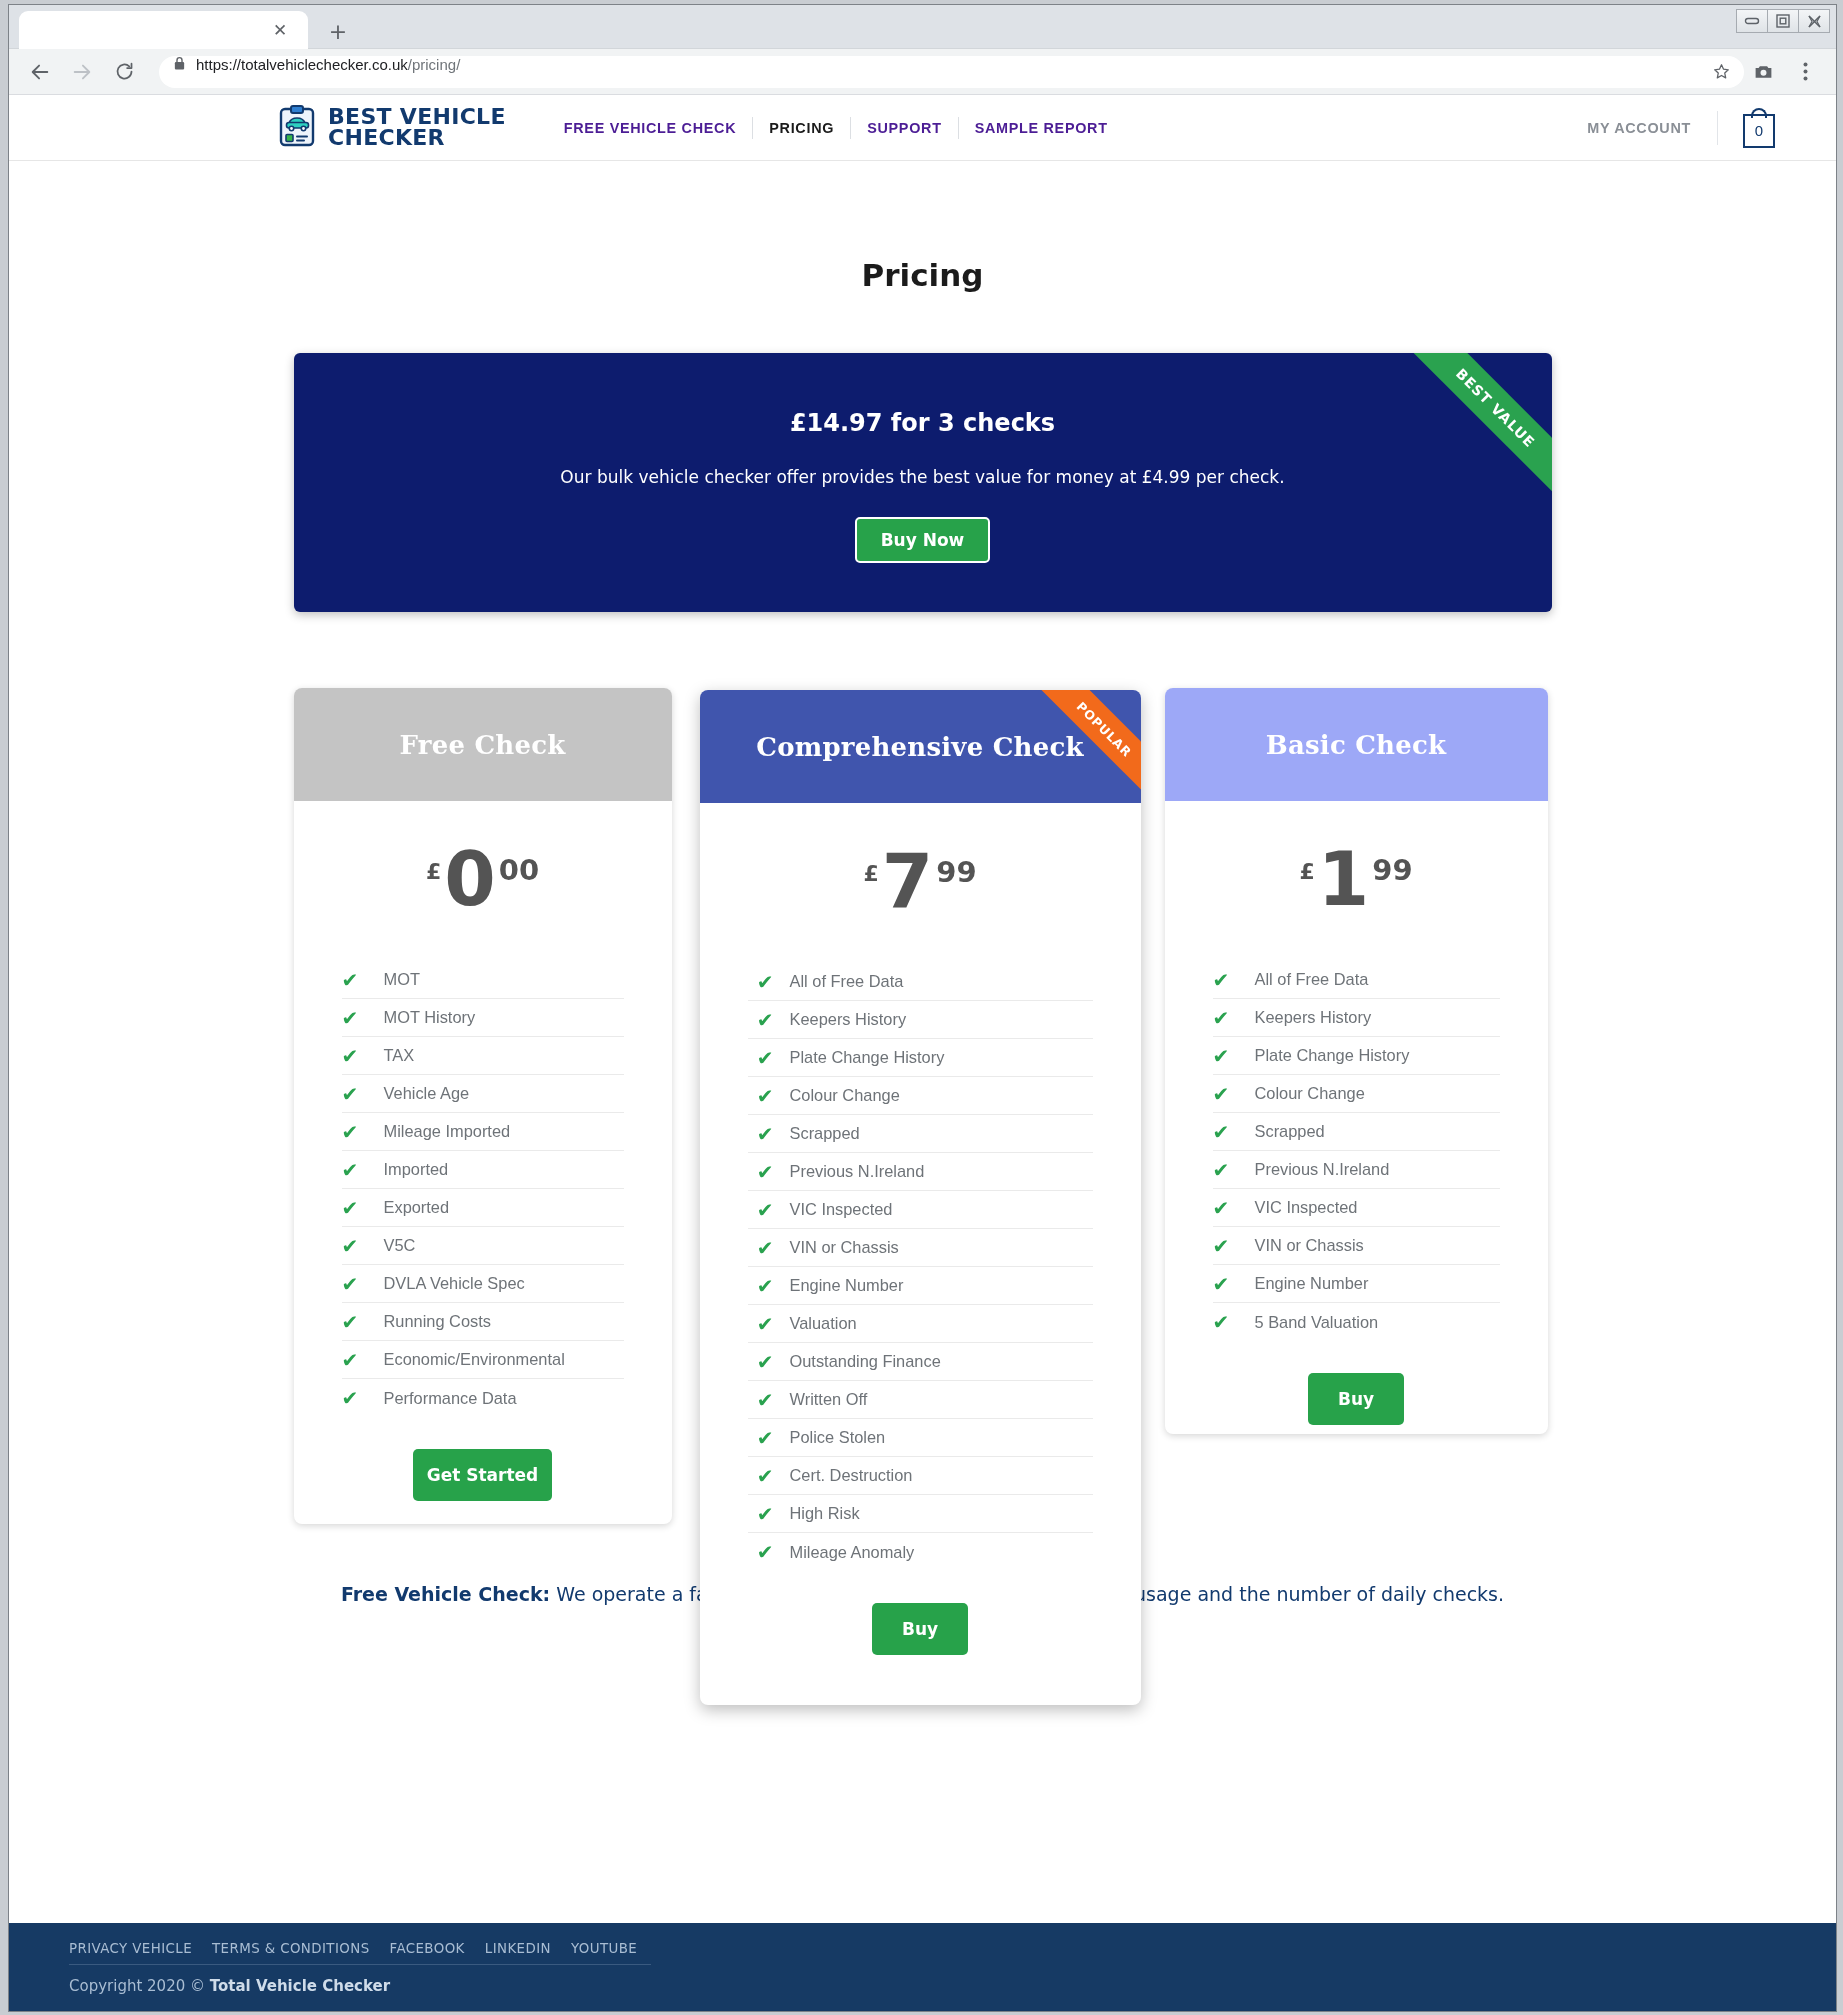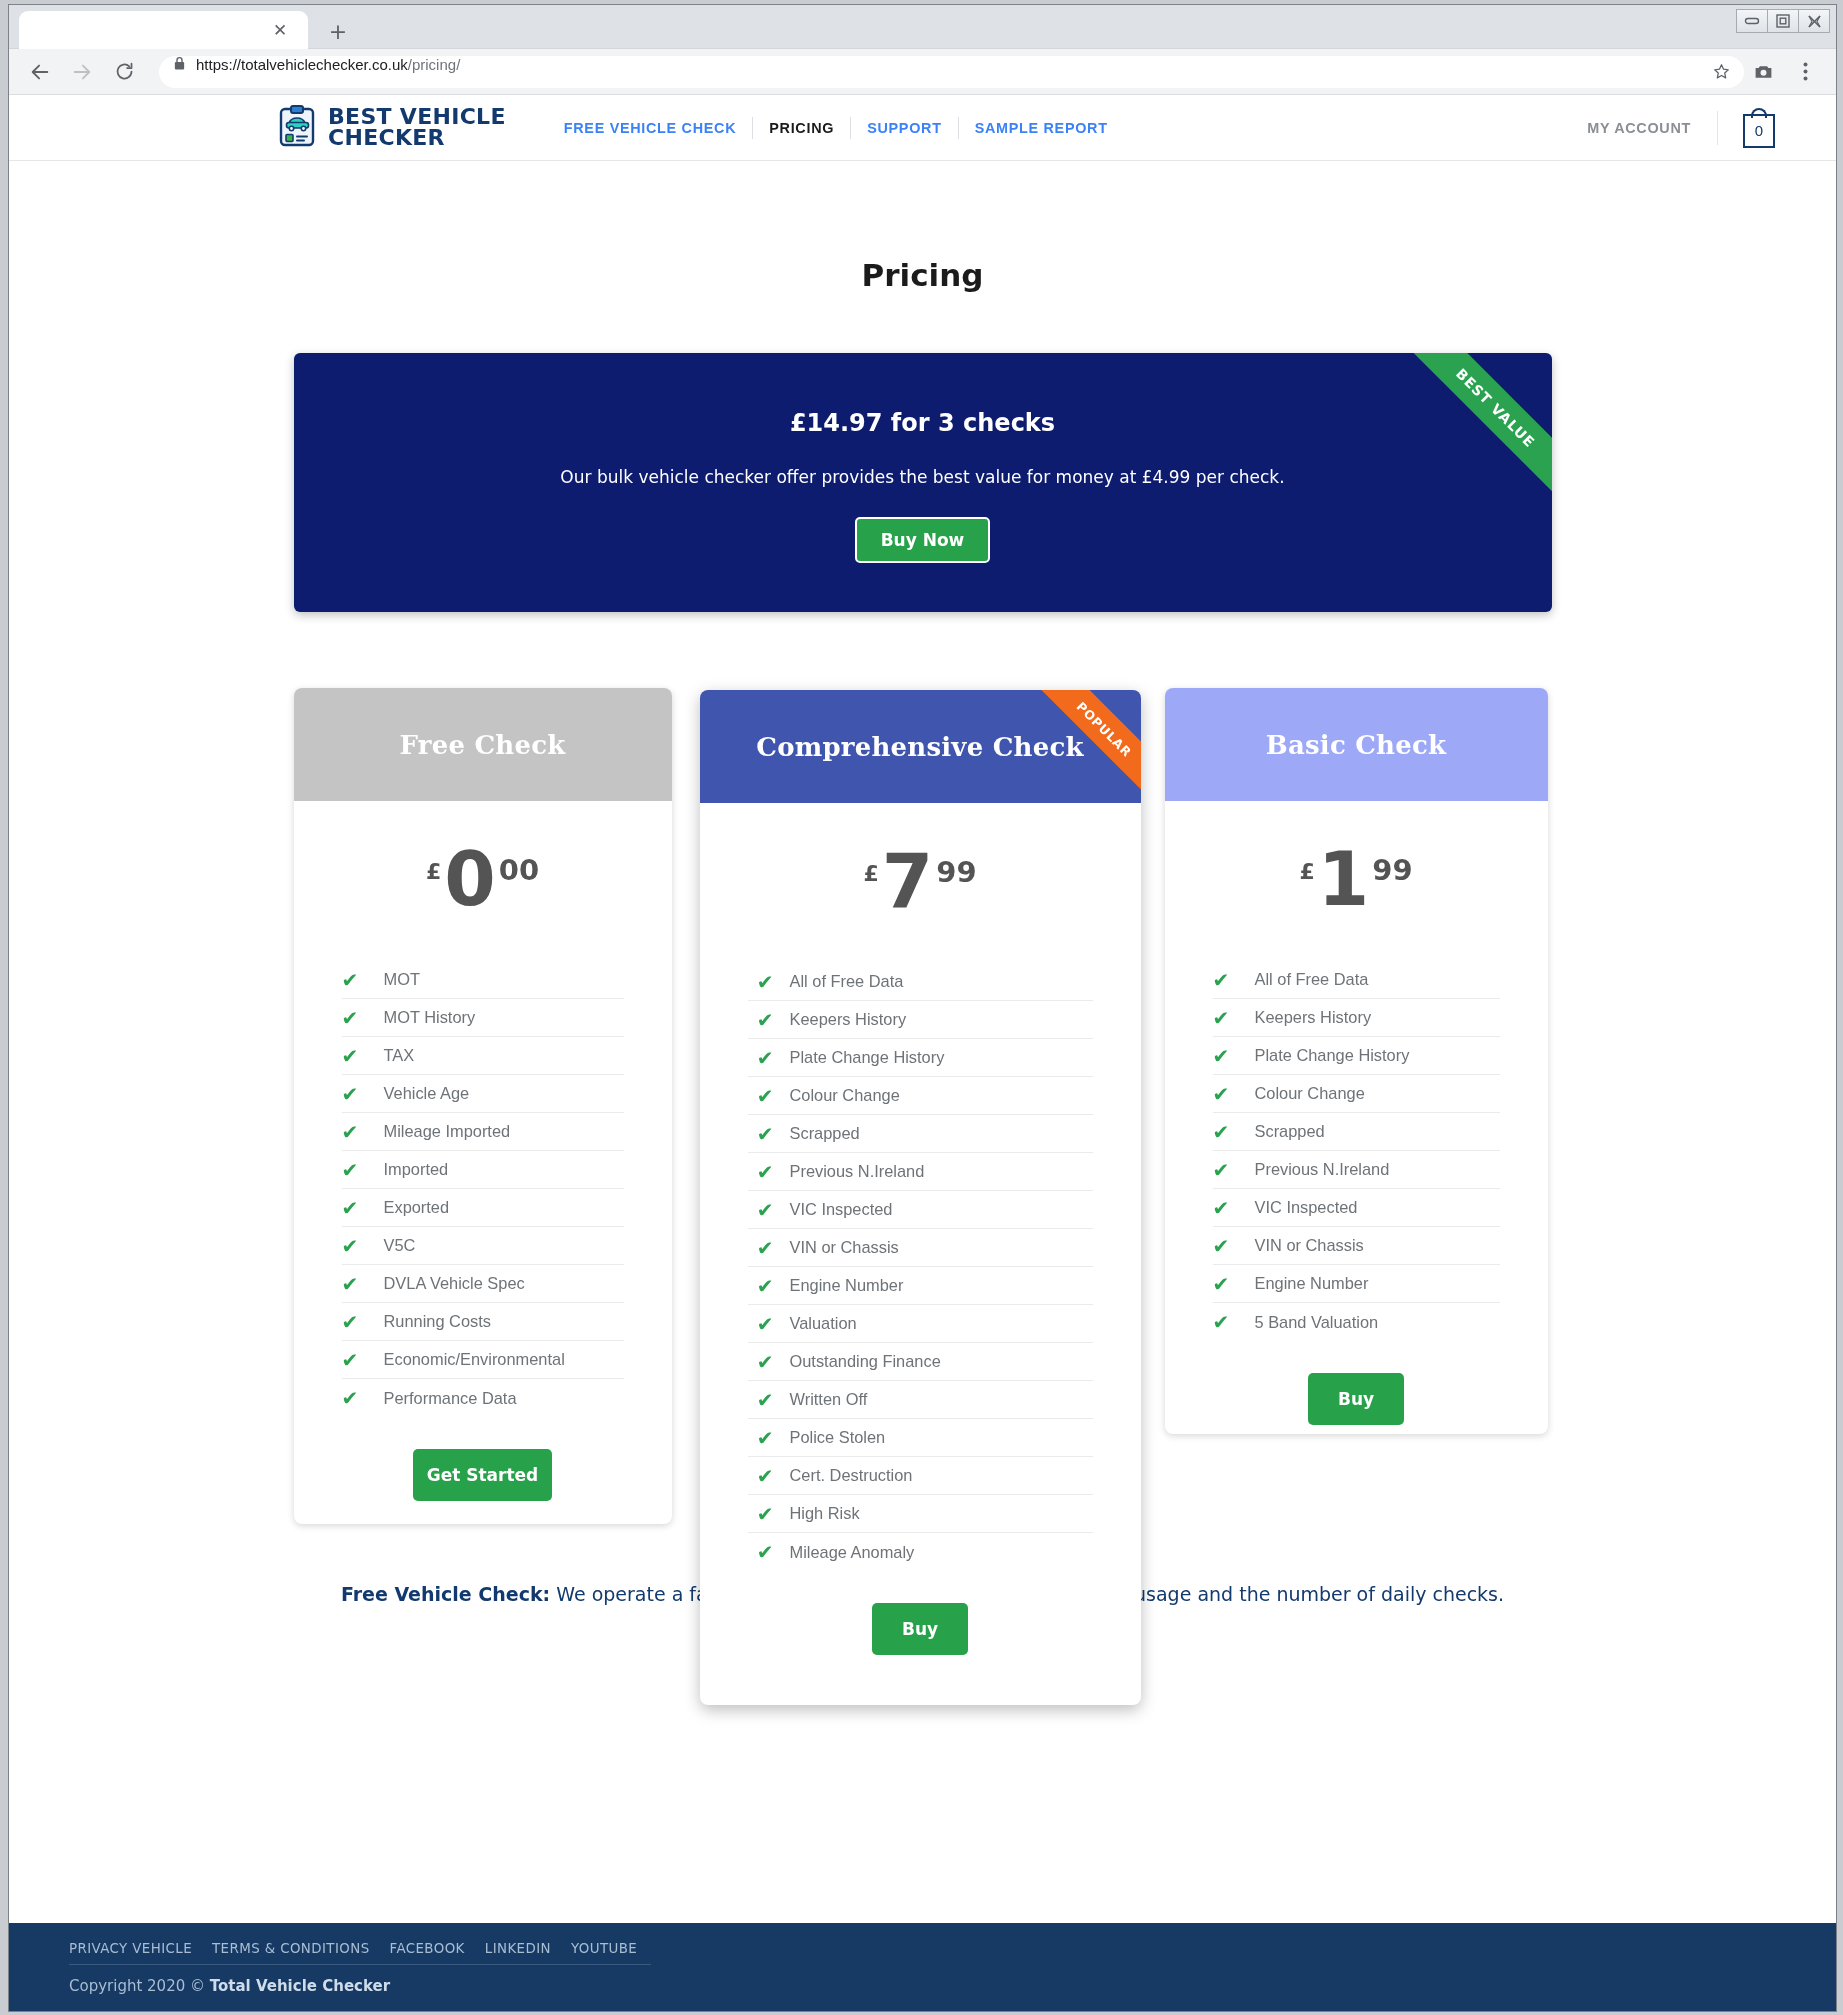--- a/index.html
+++ b/index.html
@@ -119,21 +119,21 @@
   }
   .brand { display: flex; align-items: center; gap: 10px; margin-left: 209px; }
   .brand-text {
     font-size: 22px; font-weight: bold; line-height: 0.95;
     color: #123a6e; letter-spacing: 0.3px;
     font-family: "DejaVu Sans", sans-serif;
   }
   .mainnav { display: flex; align-items: center; margin-left: 42px; }
   .navlink {
     font-size: 14.4px; font-weight: bold; letter-spacing: 0.7px;
-    color: #3b82f6; padding: 0 16px;
+    color: #4c1d95; padding: 0 16px;
     font-family: "Liberation Sans", sans-serif;
   }
   .navlink.active { color: #1b1b1b; }
   .navsep { width:1px; height:22px; background:#dcdfe3; }
   .header-right { margin-left: auto; display:flex; align-items:center; gap: 0; }
   .acct {
     font-size: 14.4px; font-weight: bold; letter-spacing:0.7px;
     color:#8a8f96; padding-right: 26px;
   }
   .acct-sep { width:1px; height:34px; background:#e2e5e9; }

